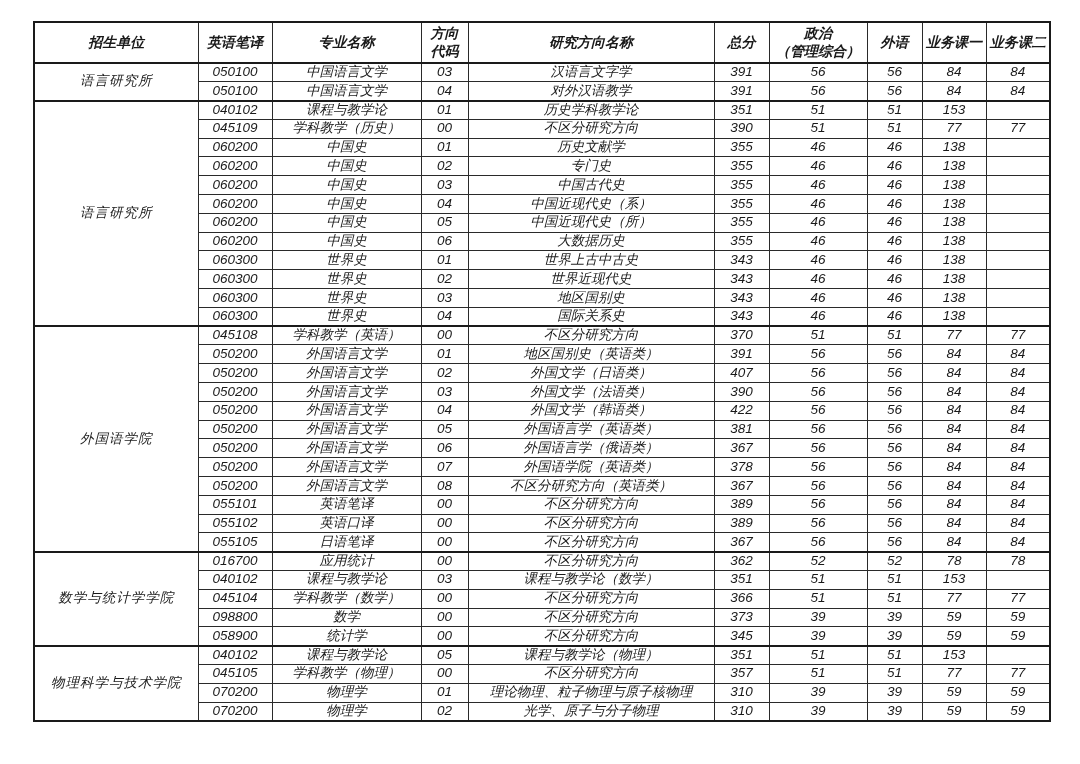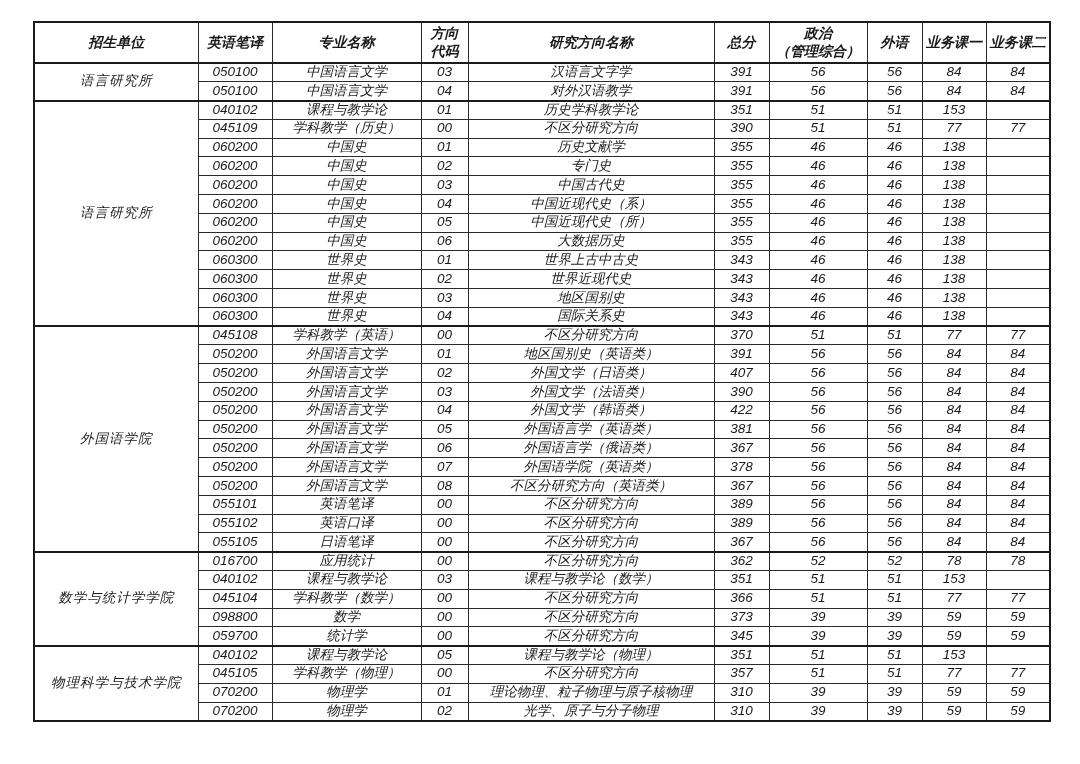--- a/index.html
+++ b/index.html
@@ -421,21 +421,21 @@
           <td class="col-major-name">数学</td>
           <td>00</td>
           <td class="col-dir-name">不区分研究方向</td>
           <td>373</td>
           <td>39</td>
           <td>39</td>
           <td>59</td>
           <td>59</td>
         </tr>
         <tr>
-          <td>059700</td>
+          <td>058900</td>
           <td class="col-major-name">统计学</td>
           <td>00</td>
           <td class="col-dir-name">不区分研究方向</td>
           <td>345</td>
           <td>39</td>
           <td>39</td>
           <td>59</td>
           <td>59</td>
         </tr>
         <tr class="group-start">

